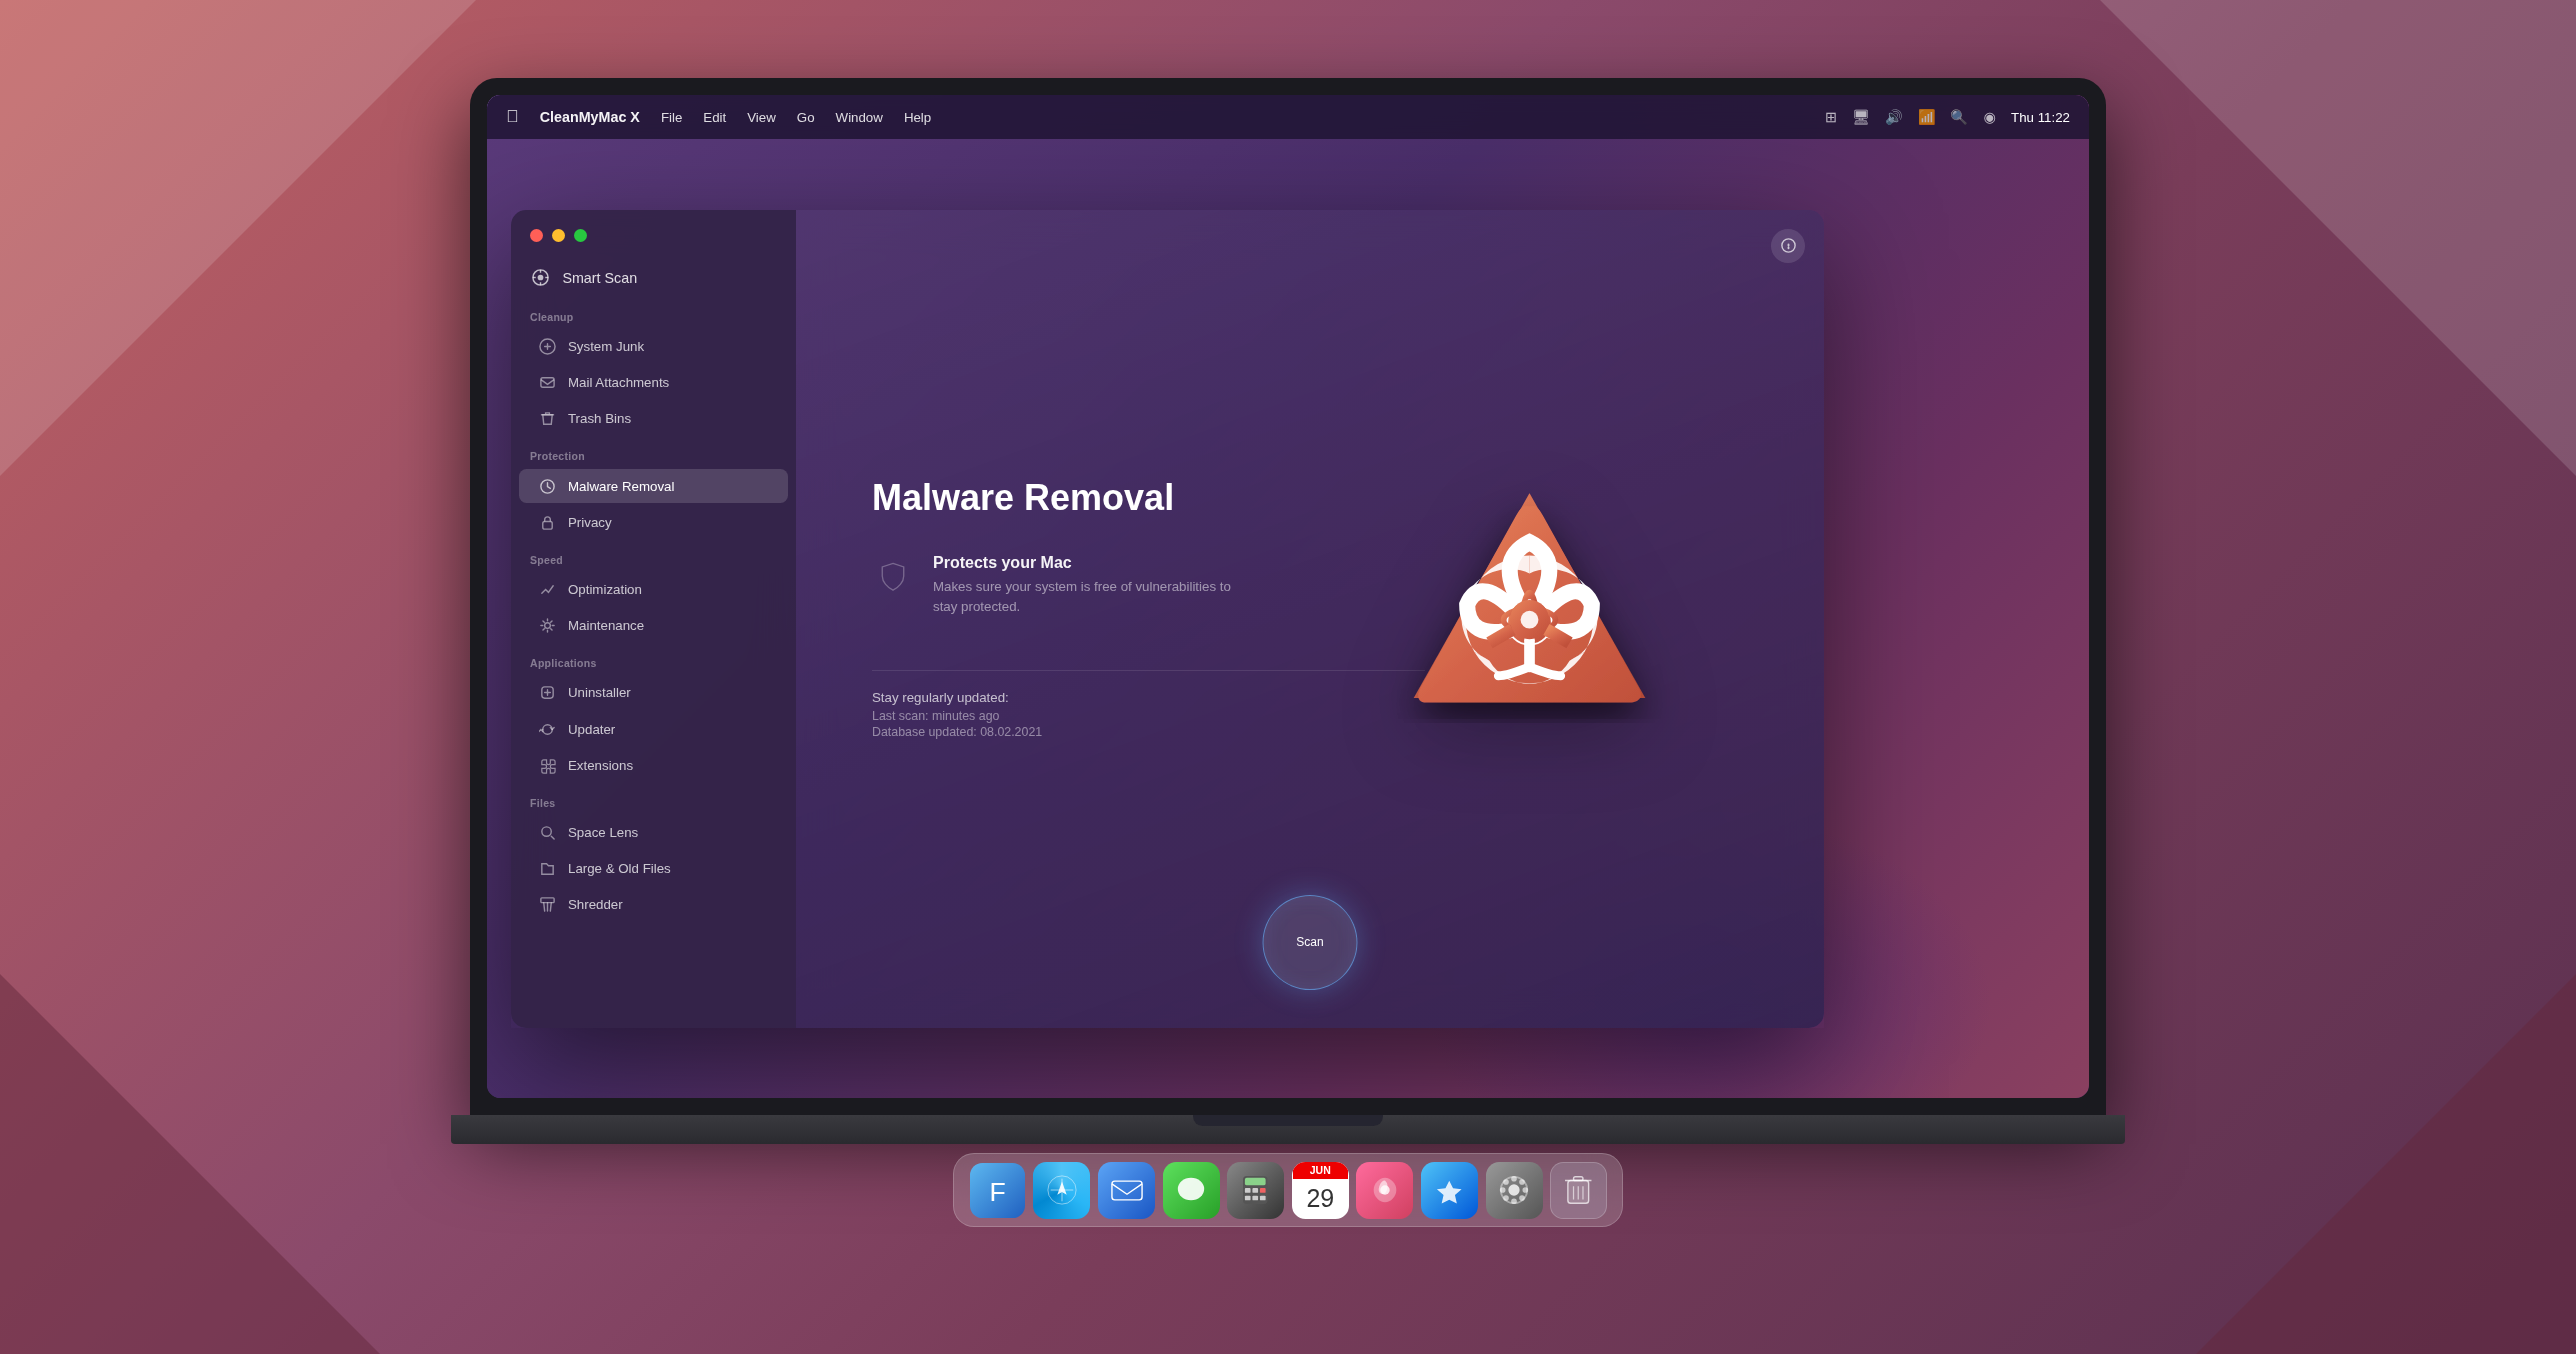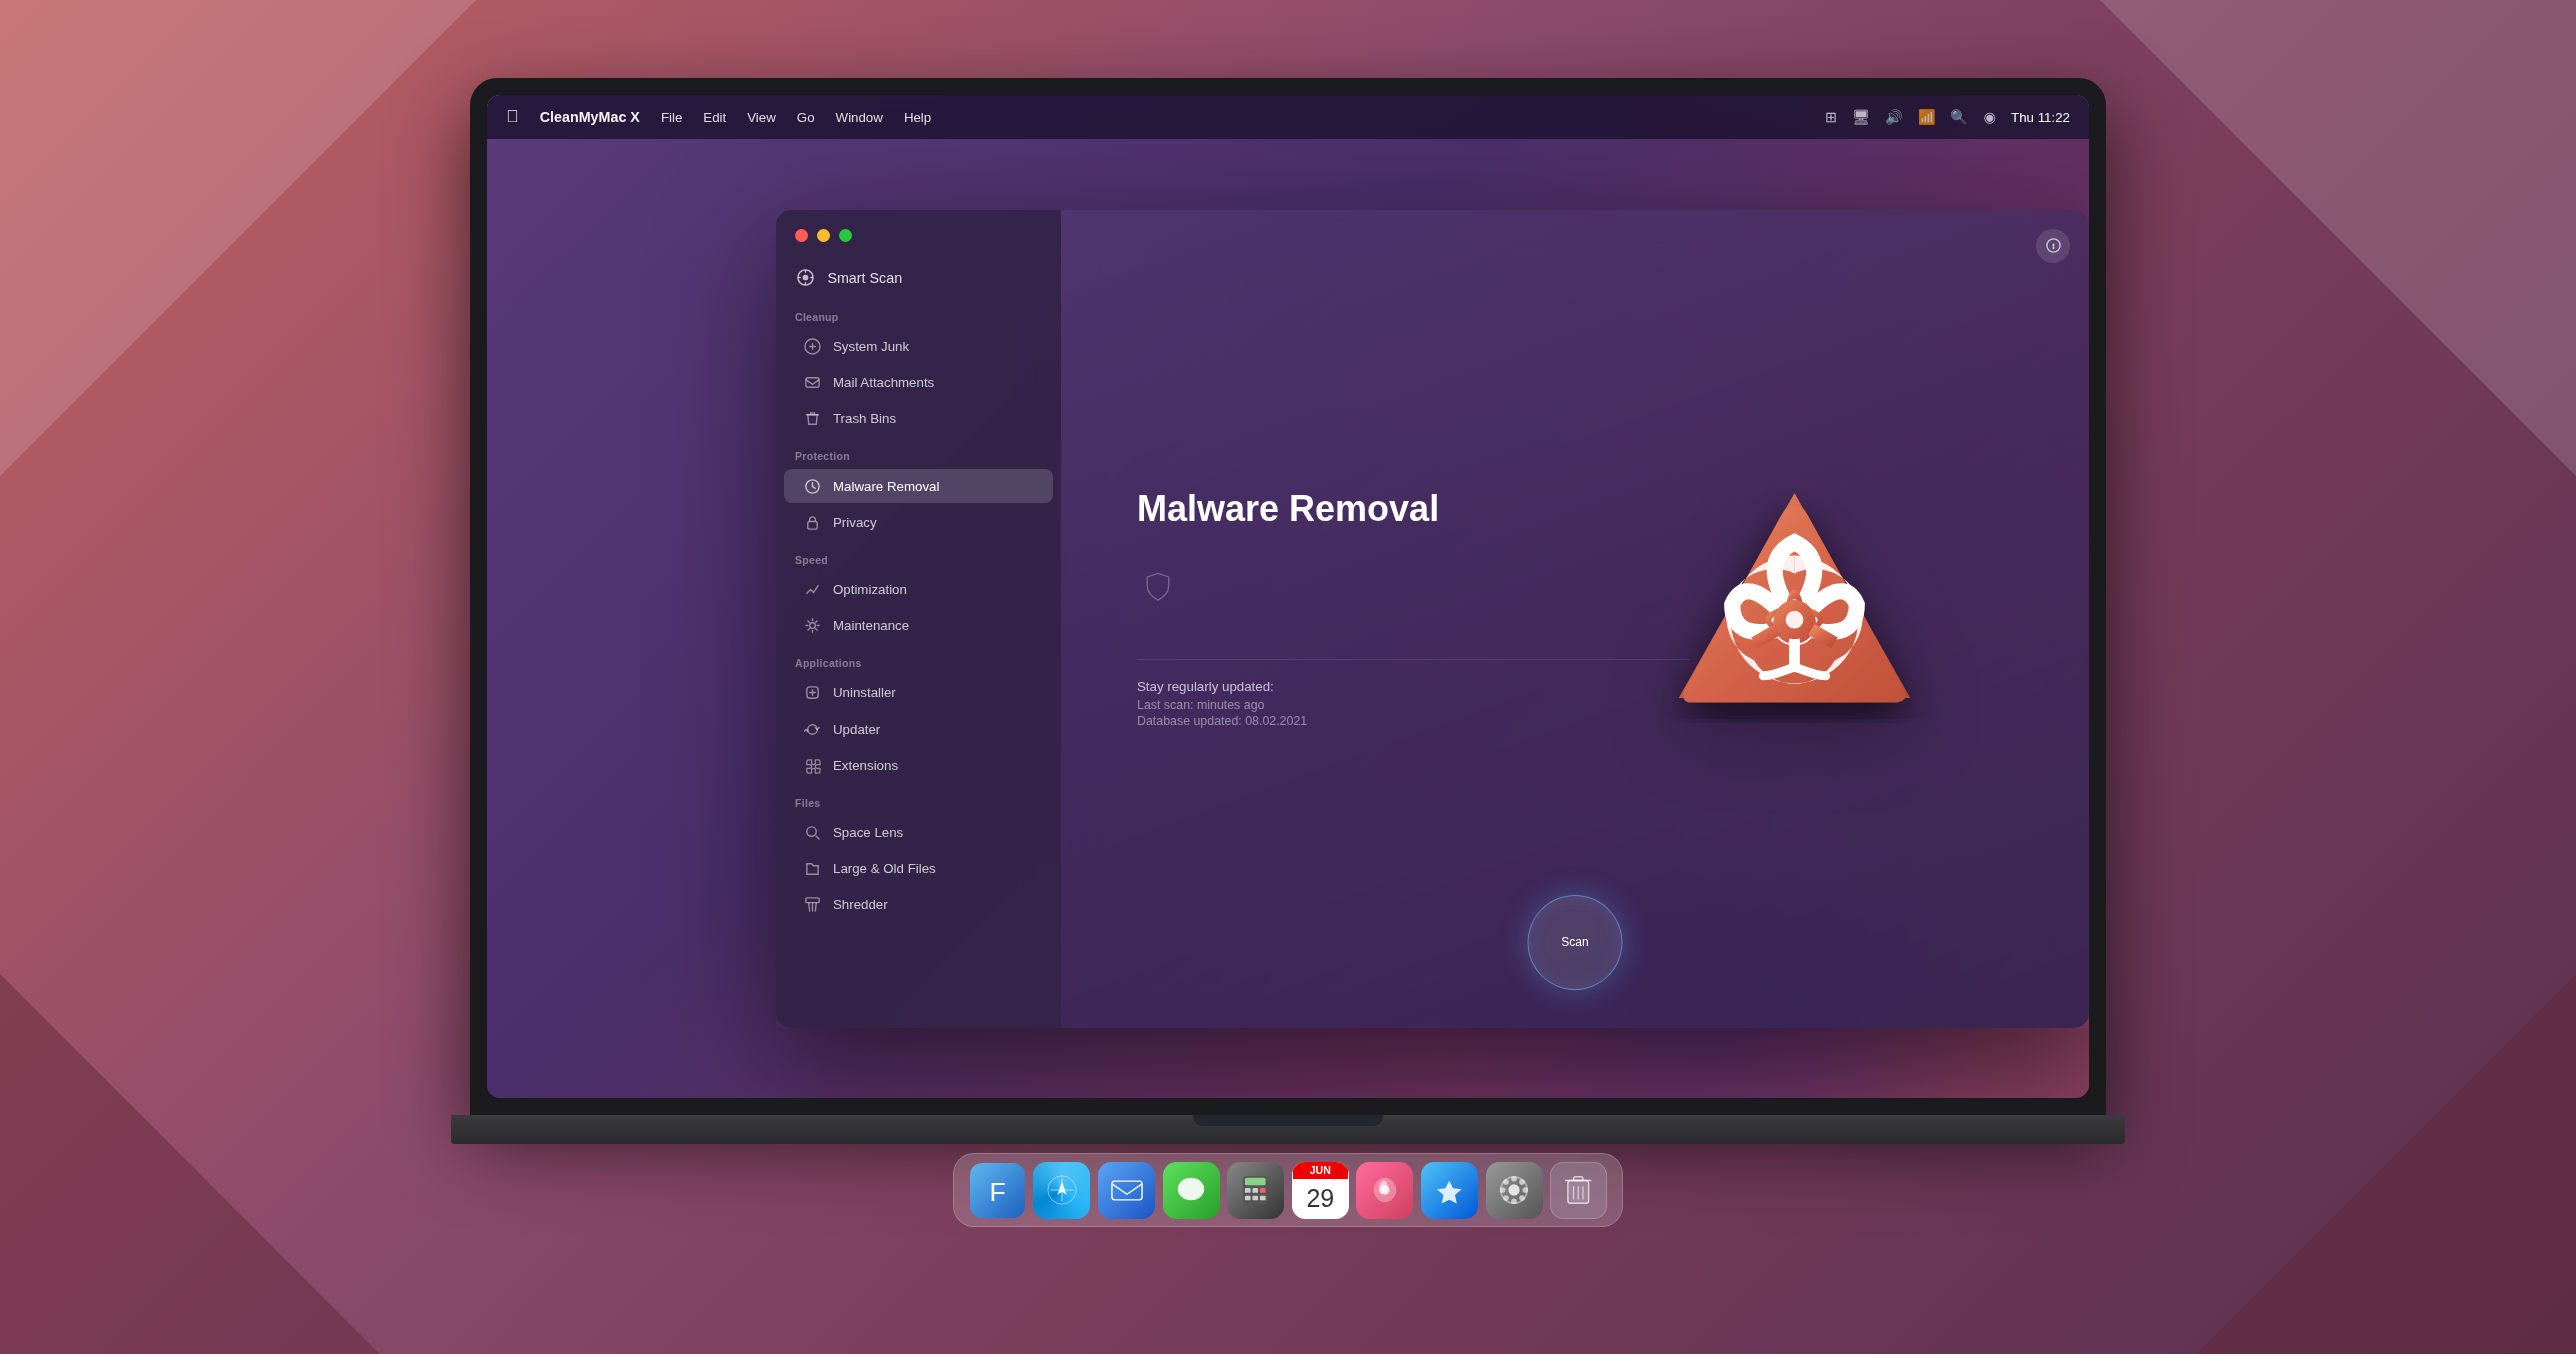--- a/index.html
+++ b/index.html
@@ -133,21 +133,22 @@
 
     
     .screen-content {
       position: absolute;
       top: 44px;
       left: 0;
       right: 0;
       bottom: 0;
       display: flex;
       align-items: center;
-      justify-content: flex-end;
+      justify-content: flex-start;
+      padding-left: 24px;
     }
 
     
     .macos-bg-shape {
       position: absolute;
       top: 0; left: 0; right: 0; bottom: 0;
       background: linear-gradient(135deg, #5a3a7a 0%, #4a2e6a 40%, #6a3060 70%, #8a4060 100%);
       z-index: 0;
     }
     .macos-bg-oval {
@@ -671,20 +672,24 @@
 
                 <div class="features-list">
 
 
                   <div class="feature-item">
                     <div class="feature-icon">
                       <svg width="36" height="36" viewBox="0 0 38 38" fill="none">
                         <path d="M19 6l12 4v10c0 7-6 13-12 16C13 33 7 27 7 20V10l12-4z" stroke="rgba(255,255,255,0.4)" stroke-width="1.5"></path>
                       </svg>
                     </div>
+                    <div class="feature-text">
+                      <h3>Protects your Mac</h3>
+                      <p>Makes sure your system is free of vulnerabilities to stay protected.</p>
+                    </div>
                   </div>
                 </div>
 
                 <div class="update-info">
                   <p class="update-info-title">Stay regularly updated:</p>
                   <p class="update-info-detail">Last scan: minutes ago</p>
                   <p class="update-info-detail">Database updated: 08.02.2021</p>
                 </div>
               </div>
 

